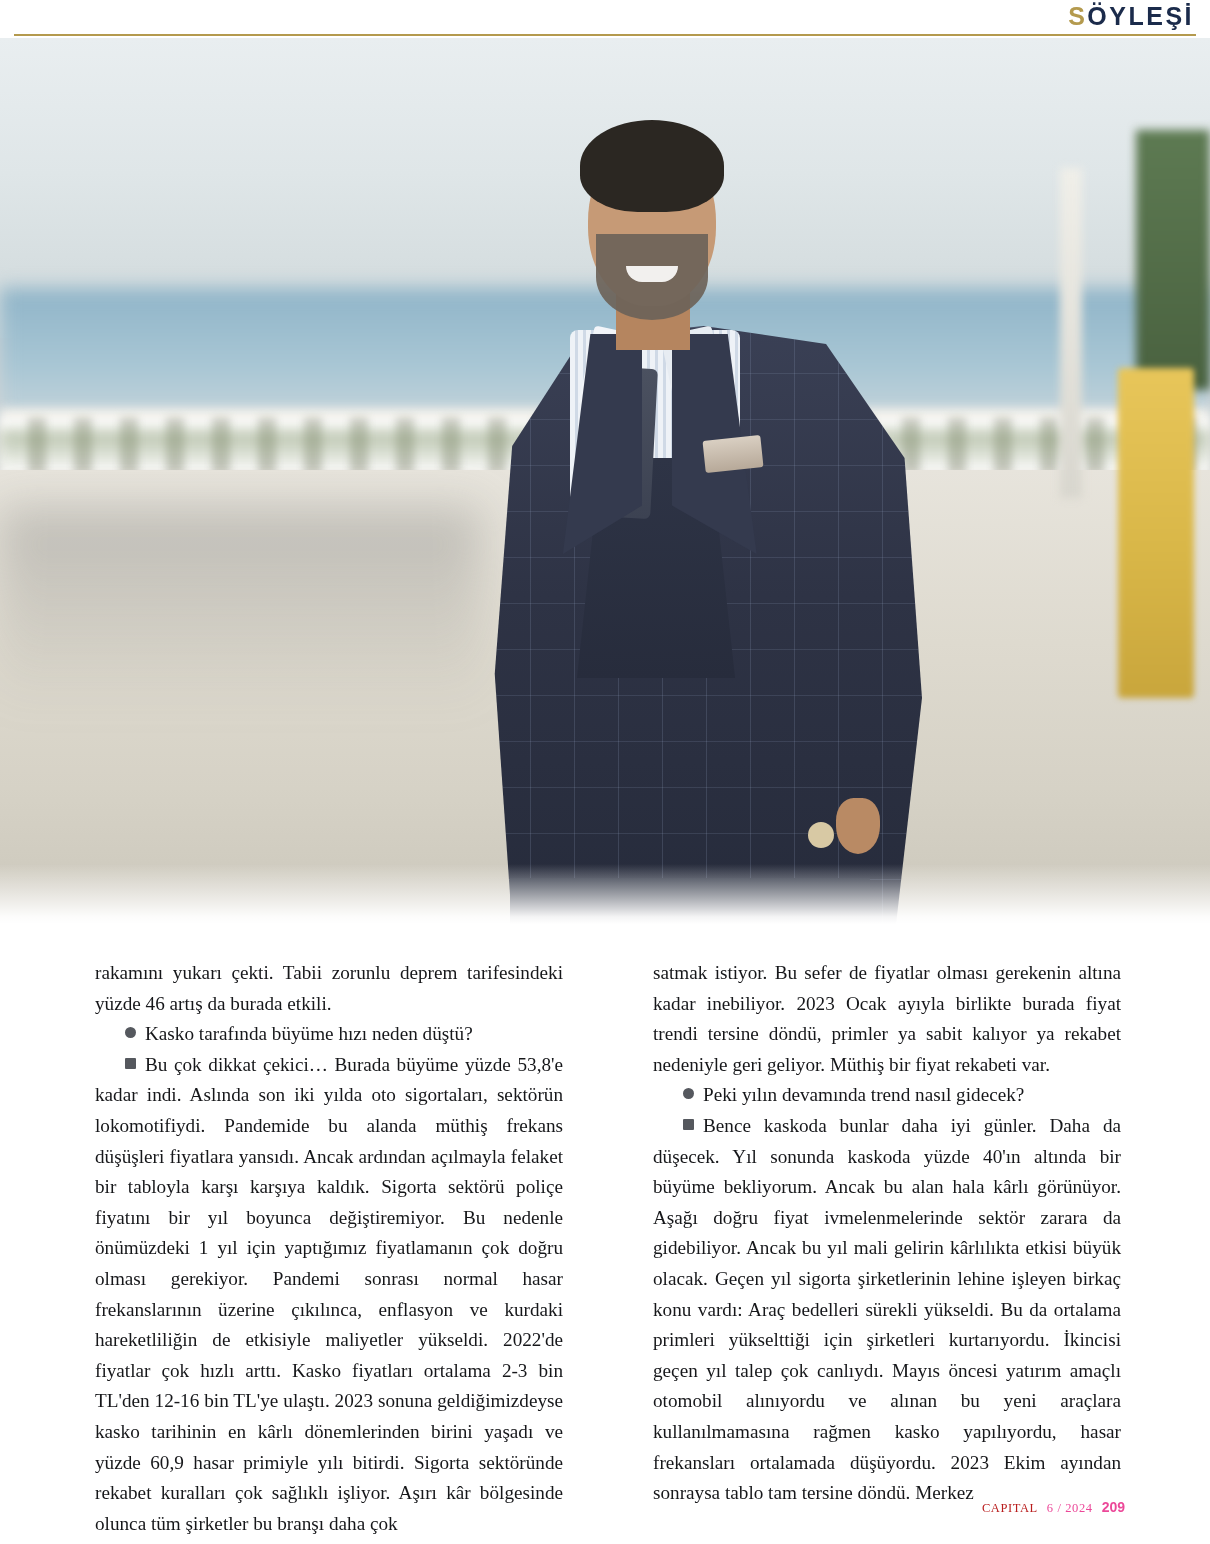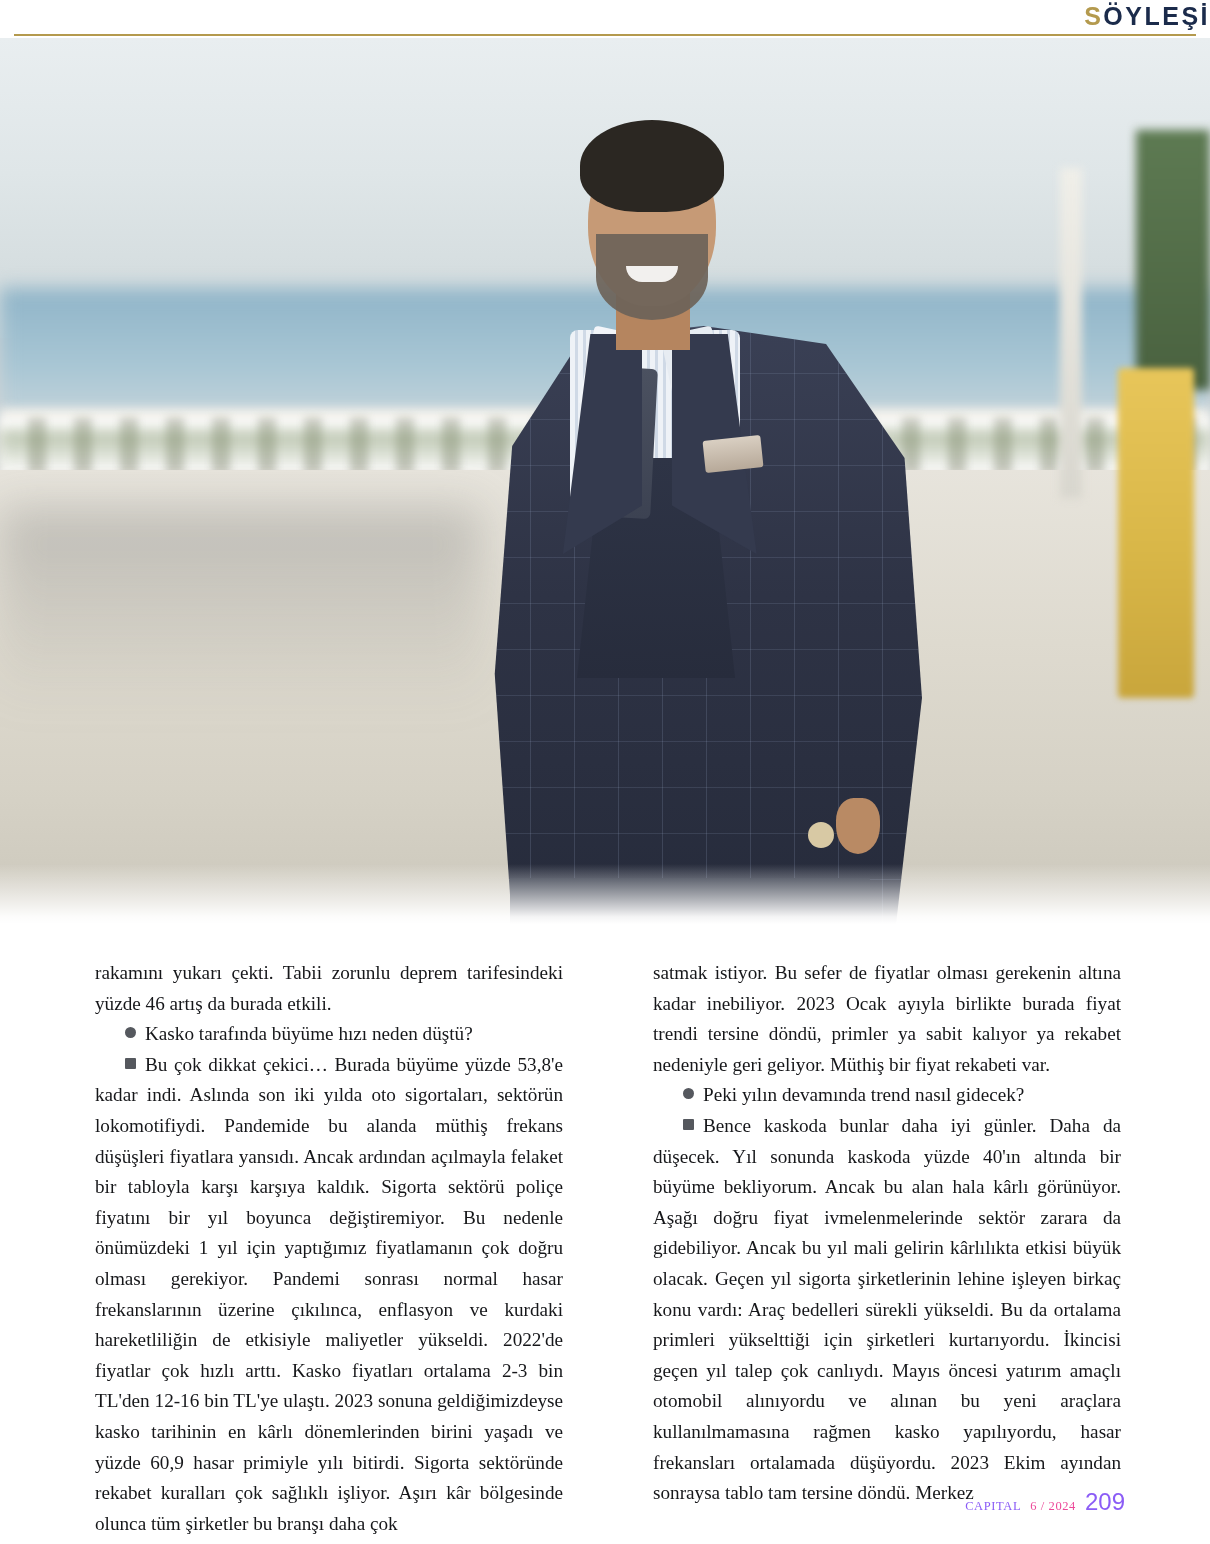--- a/index.html
+++ b/index.html
@@ -26,21 +26,21 @@
   .header-rule {
     position: absolute;
     left: 14px;
     right: 14px;
     top: 34px;
     height: 2px;
     background: #b49a4e;
   }
   .kicker {
     position: absolute;
-    right: 0;
+    right: 16px;
     top: 1px;
     font-family: "Liberation Sans", sans-serif;
     font-weight: bold;
     font-size: 25px;
     letter-spacing: 2.5px;
     color: #1b2b4b;
     line-height: 30px;
   }
   .kicker .accent {
     color: #b49a4e;
@@ -255,32 +255,32 @@
     right: 85px;
     bottom: 28px;
     display: flex;
     align-items: baseline;
     gap: 9px;
     font-family: "Liberation Serif", serif;
   }
   .footer-mag {
     font-size: 12.5px;
     letter-spacing: 0.6px;
-    color: #8b5cf6;
+    color: #b91c1c;
   }
   .footer-issue {
     font-size: 12.5px;
     letter-spacing: 0.6px;
     color: #ec4899;
   }
   .footer-page {
     font-family: "Liberation Sans", sans-serif;
-    font-weight: normal;
-    font-size: 24px;
-    color: #8b5cf6;
+    font-weight: bold;
+    font-size: 14px;
+    color: #ec4899;
   }
 </style>
 </head>
 <body>
 
 <div class="header">
   <div class="kicker">
     <span class="accent">S</span><span>ÖYLEŞİ</span>
   </div>
   <div class="header-rule"></div>

